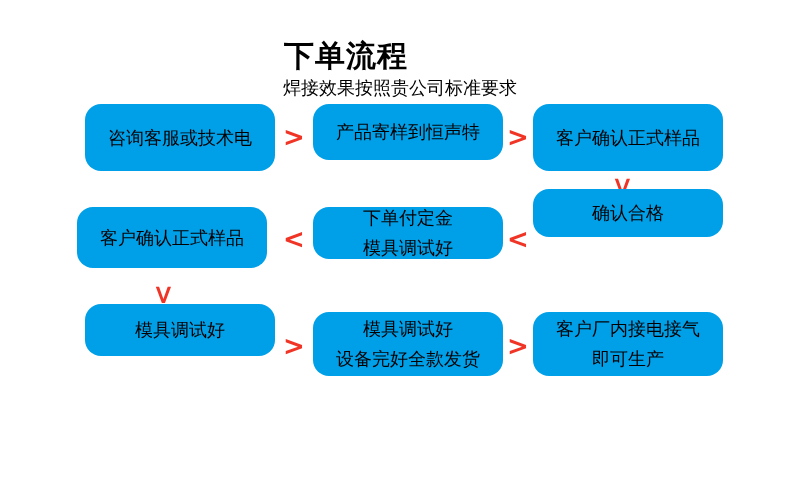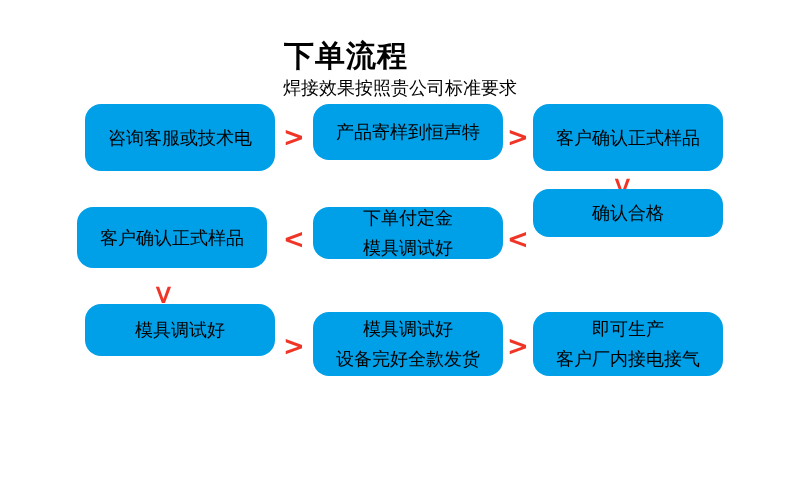--- a/index.html
+++ b/index.html
@@ -108,17 +108,17 @@
   <div class="box" style="left:85px;top:304px;height:52px">
     <span class="line">模具调试好</span>
   </div>
   <div class="arrow" style="left:279px;top:330px">&gt;</div>
   <div class="box" style="left:313px;top:312px;height:64px">
     <span class="line">模具调试好</span>
     <span class="line">设备完好全款发货</span>
   </div>
   <div class="arrow" style="left:503px;top:330px">&gt;</div>
   <div class="box" style="left:533px;top:312px;height:64px">
+    <span class="line">客户厂内接电接气</span>
     <span class="line">即可生产</span>
-    <span class="line">客户厂内接电接气</span>
   </div>
 
 </div>
 
 </body></html>

